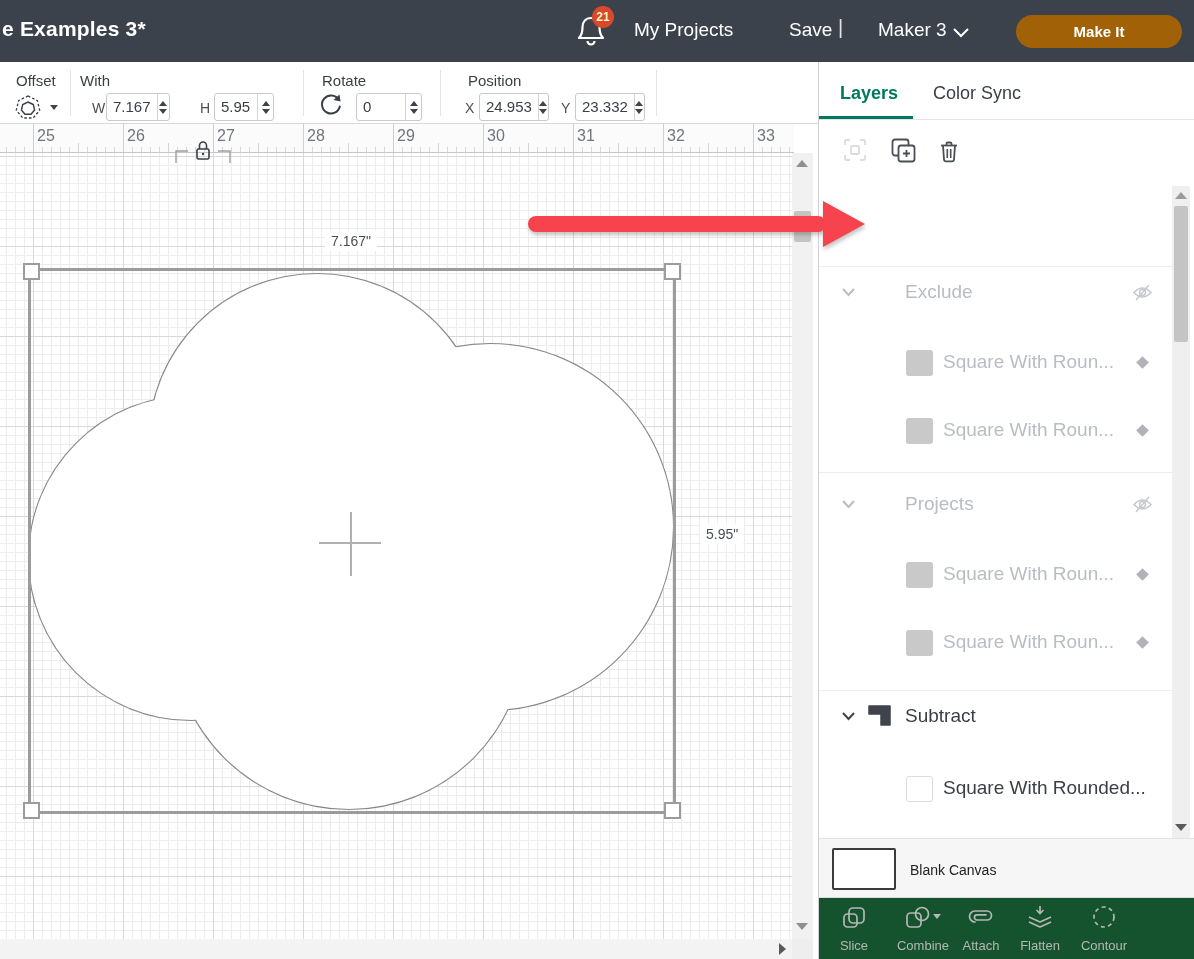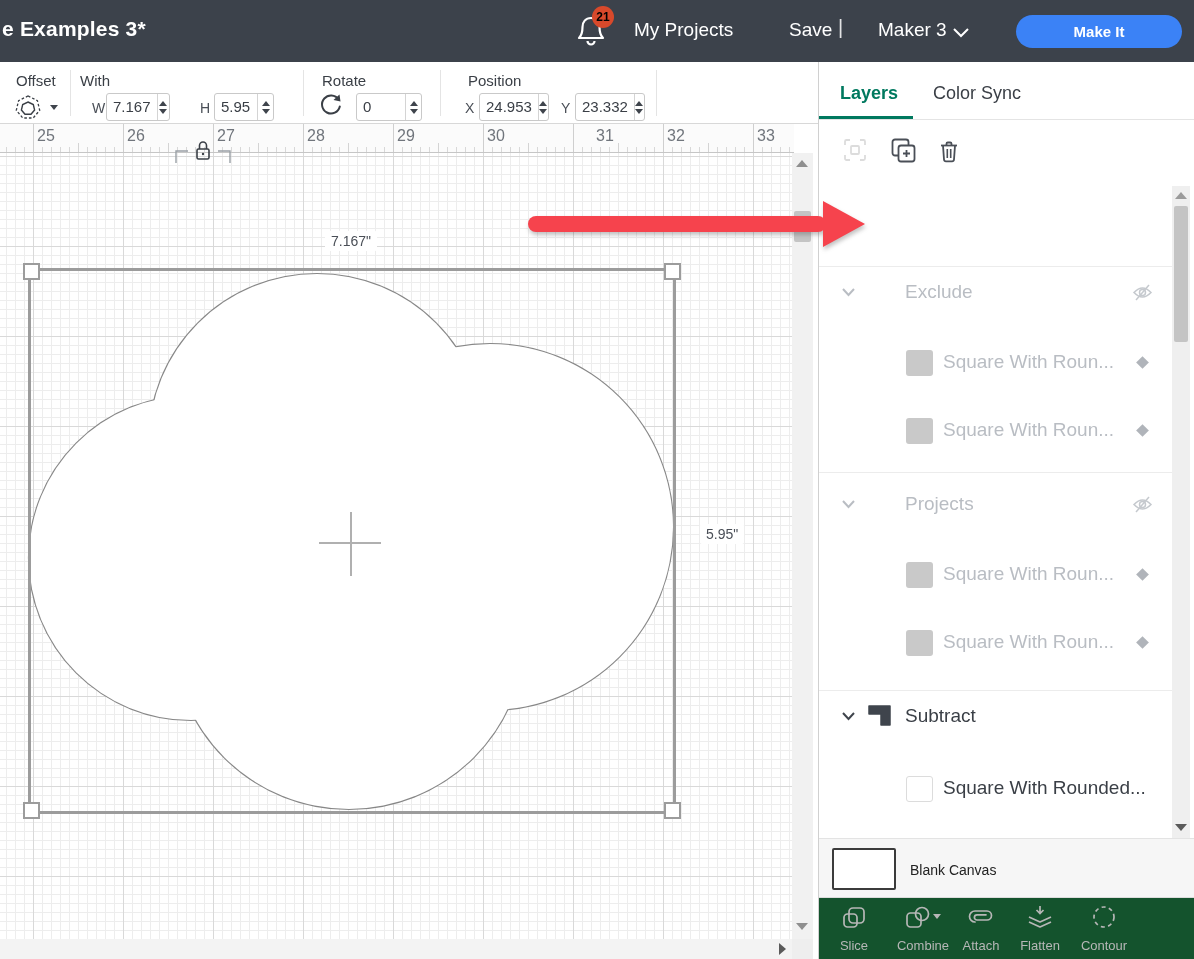--- a/index.html
+++ b/index.html
@@ -7,22 +7,22 @@
        font-family:"Liberation Sans",sans-serif;-webkit-font-smoothing:antialiased;}
   .abs{position:absolute;}
 
   
   .topbar{position:absolute;top:0;left:0;width:1194px;height:62px;background:#3c424b;z-index:20;}
   .tb-title{position:absolute;left:2px;top:17px;font-size:21px;color:#fff;font-weight:600;letter-spacing:.2px;}
   .nav-item{position:absolute;top:19px;font-size:19px;color:#fff;cursor:pointer;}
   .nav-sep{position:absolute;top:16px;font-size:20px;color:rgba(255,255,255,.85);}
   .bell-wrap{position:absolute;left:576px;top:12px;width:40px;height:42px;}
   .badge{position:absolute;left:16px;top:-6px;min-width:22px;height:22px;border-radius:11px;background:#d8492b;
-         color:#000000;font-size:12px;font-weight:700;display:flex;align-items:center;justify-content:center;padding:0 2px;box-sizing:border-box;}
-  .makeit{position:absolute;left:1016px;top:15px;width:166px;height:33px;border-radius:17px;background:#3b82f6;
+         color:#fef9c3;font-size:12px;font-weight:700;display:flex;align-items:center;justify-content:center;padding:0 2px;box-sizing:border-box;}
+  .makeit{position:absolute;left:1016px;top:15px;width:166px;height:33px;border-radius:17px;background:#a16207;
           color:#fff;font-size:15px;font-weight:700;text-align:center;line-height:33px;cursor:pointer;}
 
   
   .toolbar{position:absolute;top:62px;left:0;width:819px;height:62px;background:#fff;border-bottom:1px solid #d8d8d8;box-sizing:border-box;z-index:10;}
   .tb-div{position:absolute;top:8px;height:46px;width:1px;background:#e4e4e4;}
   .tb-label{position:absolute;top:10px;font-size:15px;color:#3a3f46;}
   .fl{position:absolute;font-size:14px;color:#4a4f57;}
   .input{position:absolute;height:28px;border:1px solid #c9c9c9;border-radius:3px;background:#fff;display:flex;box-sizing:border-box;}
   .input .val{font-size:15px;color:#3a3f46;line-height:26px;padding:0 6px;flex:1;}
   .stepper{width:15px;border-left:1px solid #d4d4d4;display:flex;flex-direction:column;align-items:center;justify-content:center;gap:3px;}
@@ -185,21 +185,21 @@
   <div class="ruler">
     <div class="ruler-min"></div>
     <div class="ruler-half"></div>
     <div class="ruler-seg"></div>
     <span class="ruler-num" style="left:37px;">25</span>
     <span class="ruler-num" style="left:127px;">26</span>
     <span class="ruler-num" style="left:217px;">27</span>
     <span class="ruler-num" style="left:307px;">28</span>
     <span class="ruler-num" style="left:397px;">29</span>
     <span class="ruler-num" style="left:487px;">30</span>
-    <span class="ruler-num" style="left:577px;margin-left:19px;">31</span>
+    <span class="ruler-num" style="left:577px;">31</span>
     <span class="ruler-num" style="left:667px;">32</span>
     <span class="ruler-num" style="left:757px;">33</span>
   </div>
 
   <div class="grid"></div>
 
   <svg class="shape-svg" width="794" height="786" viewBox="0 0 794 786">
     <g stroke="#878787" stroke-width="2.2" fill="#ffffff">
       <circle cx="317" cy="289" r="168"></circle>
       <circle cx="490" cy="374" r="183"></circle>

